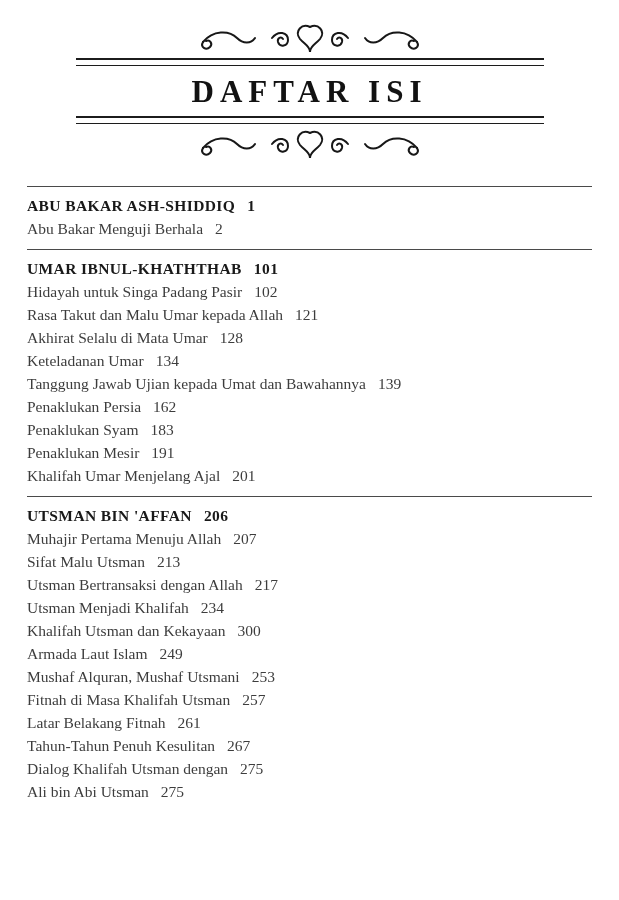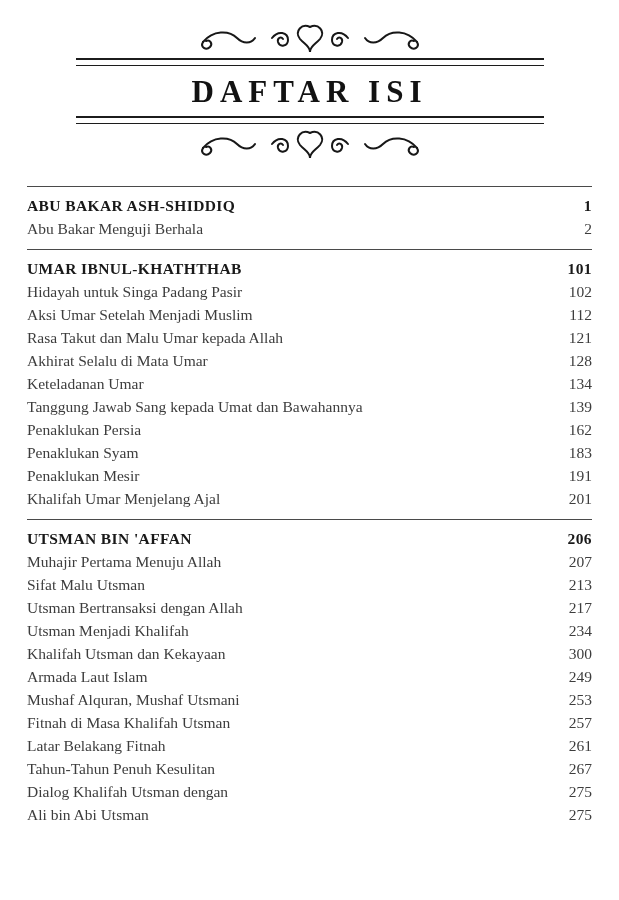--- a/index.html
+++ b/index.html
@@ -21,21 +21,21 @@
   h1.title{
     margin:8px 0 6px 0;
     font-size:31px;font-weight:700;color:#121212;
     letter-spacing:6px;text-align:center;
   }
 
   
   .toc{margin-top:24px;}
   .section-rule{border-top:1.4px solid #4a4a4a;margin:9px 0 7px 0;height:0;}
   .row{
-    display:flex;justify-content:space-between;align-items:baseline;
+    display:flex;justify-content:flex-start;align-items:baseline;
     font-size:15.5px;line-height:23px;color:#3d3d3d;
   }
   .row .label{text-align:left;padding-right:12px;}
   .row .num{text-align:right;white-space:nowrap;}
   .header-row{font-weight:700;color:#191919;letter-spacing:.4px;}
   .header-row .num{font-weight:700;}
 </style>
 </head>
 <body>
 
@@ -92,37 +92,33 @@
       <div class="section-rule"></div>
       <div class="row header-row">
         <span class="label">UMAR IBNUL-KHATHTHAB</span>
         <span class="num">101</span>
       </div>
       <div class="row">
         <span class="label">Hidayah untuk Singa Padang Pasir</span>
         <span class="num">102</span>
       </div>
       <div class="row">
-        <span class="label">Aksi Umar Setelah Menjadi Muslim</span>
-        <span class="num">112</span>
-      </div>
-      <div class="row">
         <span class="label">Rasa Takut dan Malu Umar kepada Allah</span>
         <span class="num">121</span>
       </div>
       <div class="row">
         <span class="label">Akhirat Selalu di Mata Umar</span>
         <span class="num">128</span>
       </div>
       <div class="row">
         <span class="label">Keteladanan Umar</span>
         <span class="num">134</span>
       </div>
       <div class="row">
-        <span class="label">Tanggung Jawab Sang kepada Umat dan Bawahannya</span>
+        <span class="label">Tanggung Jawab Ujian kepada Umat dan Bawahannya</span>
         <span class="num">139</span>
       </div>
       <div class="row">
         <span class="label">Penaklukan Persia</span>
         <span class="num">162</span>
       </div>
       <div class="row">
         <span class="label">Penaklukan Syam</span>
         <span class="num">183</span>
       </div>

